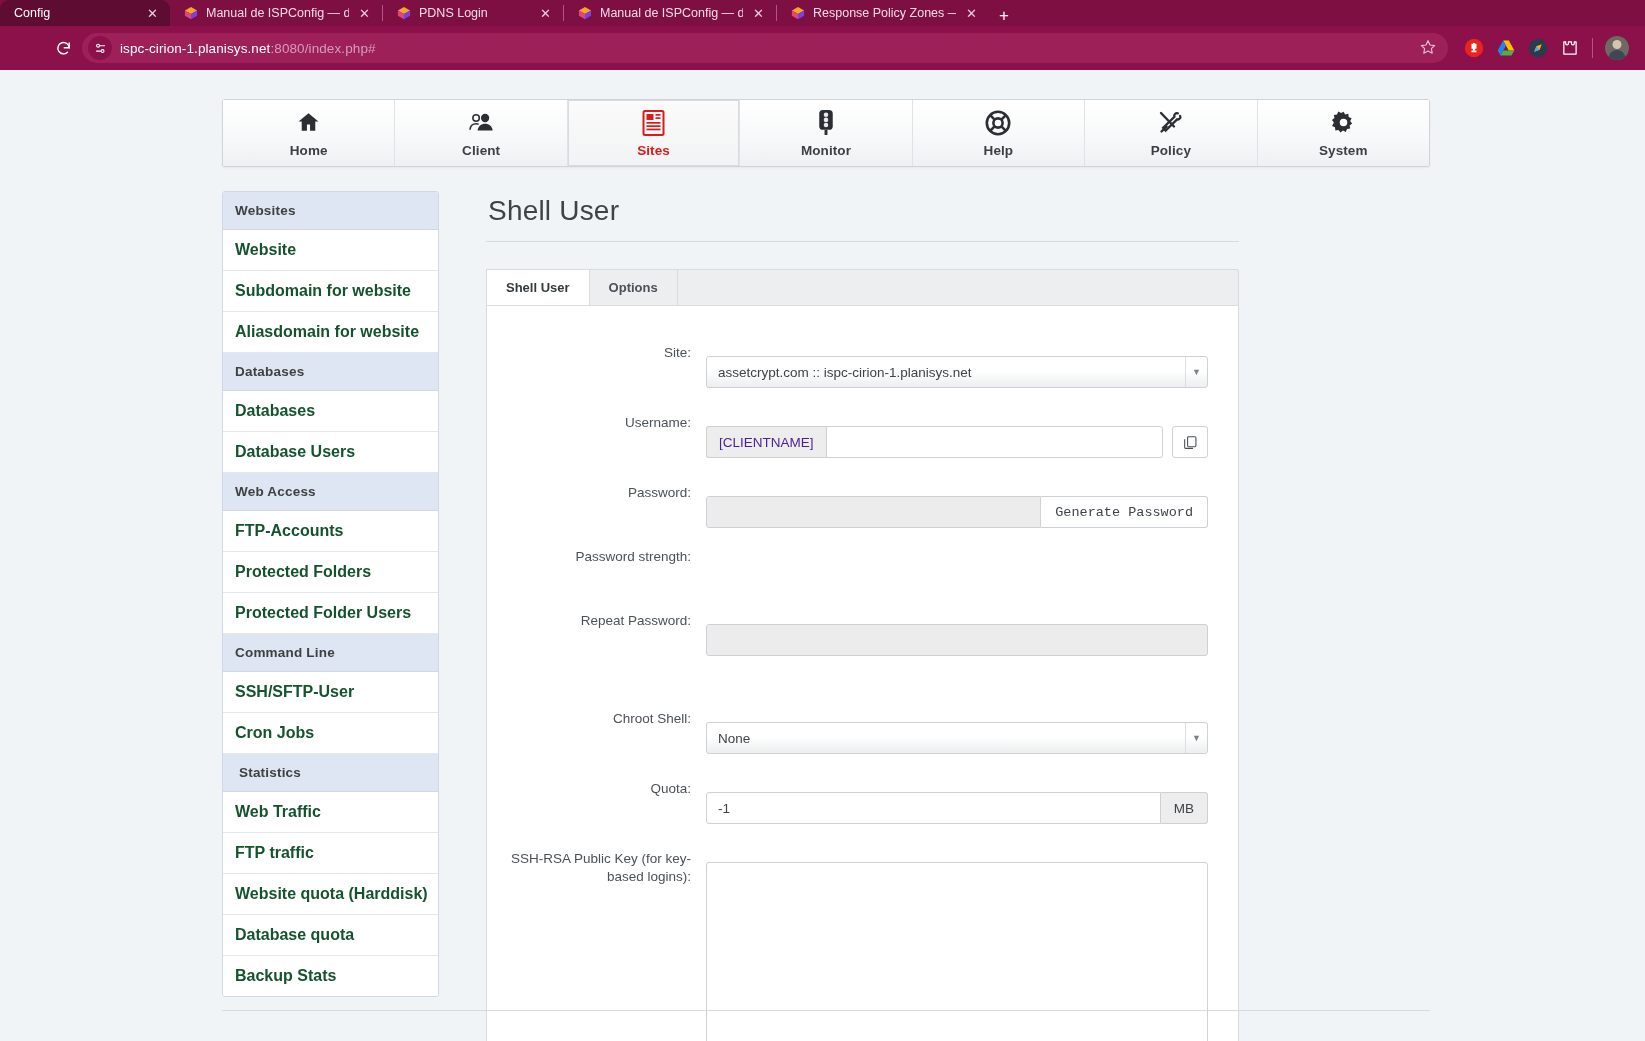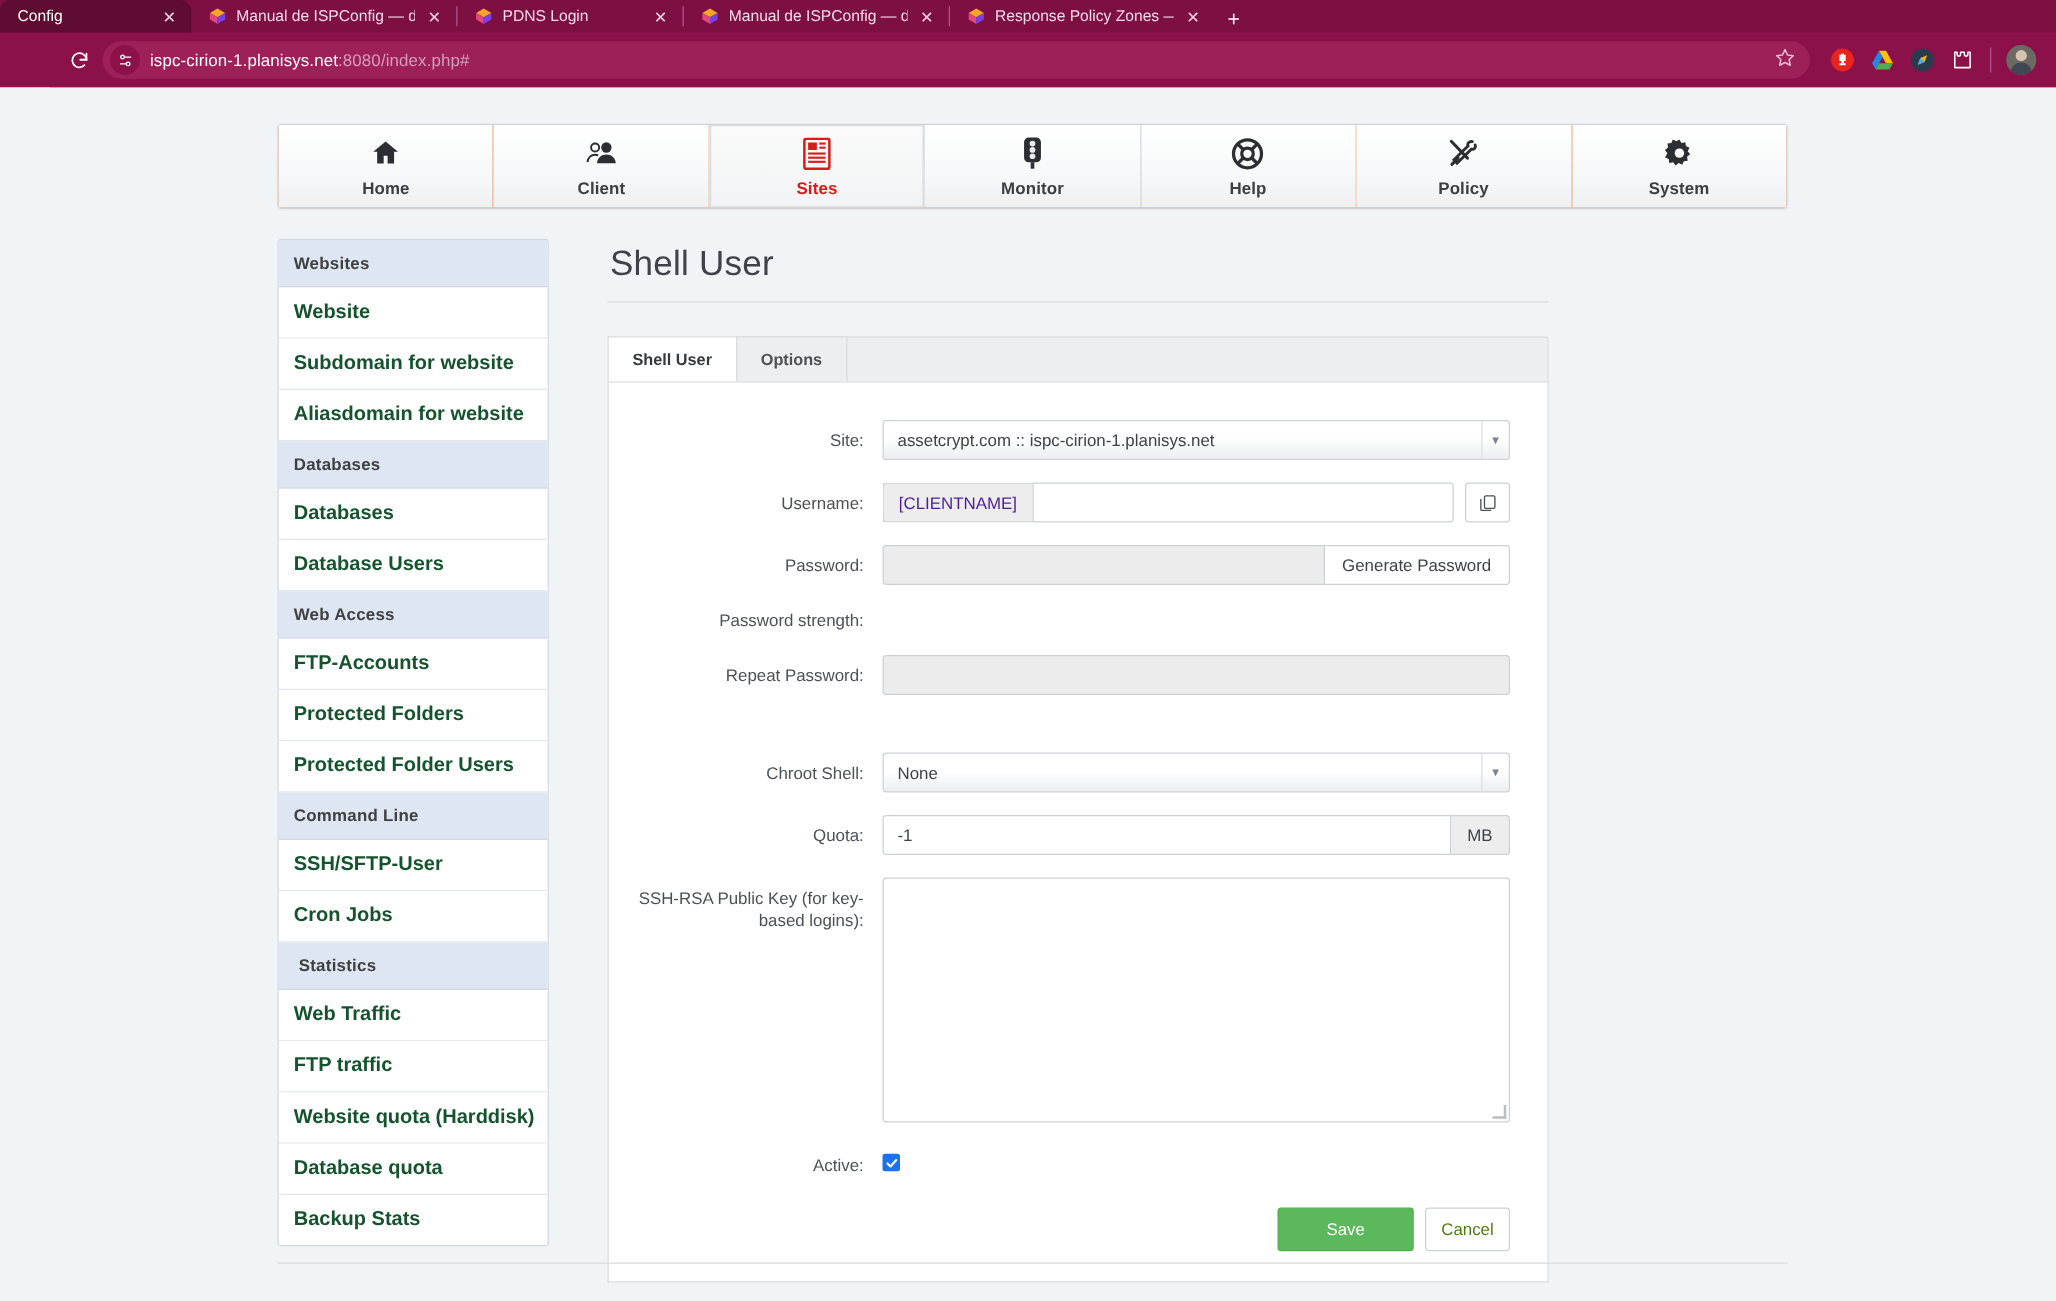--- a/index.html
+++ b/index.html
@@ -283,21 +283,21 @@
   .flabel {
     width: 219px;
     flex: 0 0 219px;
     text-align: right;
     padding-right: 15px;
     padding-top: 8px;
     font-size: 13.5px;
     color: #4b5157;
     line-height: 1.35;
   }
-  .fctl { flex: 1 1 auto; display: flex; align-items: stretch; }
+  .fctl { flex: 1 1 auto; display: flex; align-items: stretch; margin-top: 20px; }
 
   .sel {
     width: 100%;
     height: 32px;
     border: 1px solid #cdd1d5;
     border-radius: 3px;
     background: linear-gradient(to bottom, #ffffff 0%, #ffffff 45%, #eceeef 100%);
     display: flex; align-items: center;
     padding-left: 11px;
     font-size: 13.5px;
@@ -355,20 +355,21 @@
     height: 32px;
     border: 1px solid #cdd1d5;
     border-left: none;
     border-radius: 0 3px 3px 0;
     background: #ffffff;
     display: flex; align-items: center; justify-content: center;
     padding: 0 14px;
     font-size: 13.5px;
     color: #3d4349;
     flex: 0 0 auto;
+    font-family: Liberation Mono, monospace;
   }
   .suffix-unit {
     height: 32px;
     border: 1px solid #cdd1d5;
     border-left: none;
     border-radius: 0 3px 3px 0;
     background: #ededed;
     display: flex; align-items: center; justify-content: center;
     padding: 0 13px;
     font-size: 13.5px;
@@ -434,21 +435,21 @@
     background: #d6dbe0;
   }
 </style>
 </head>
 <body>
 
 <div class="browser-chrome">
 
   <div class="tabstrip">
 
-    <div class="tab active" style="width:153px">
+    <div class="tab active" style="width:170px">
       <span class="tab-title">Config</span>
       <span class="tab-close" style="margin-left:auto">✕</span>
     </div>
 
     <div class="tab" style="width:212px">
       <span class="tab-fav">
         <svg width="14" height="14" viewBox="0 0 16 16">
             <polygon points="8,1 15,5 8,9 1,5" fill="#f5a623"></polygon>
             <polygon points="1,5 8,9 8,15 1,11" fill="#e0457b"></polygon>
             <polygon points="15,5 8,9 8,15 15,11" fill="#7b3fe4"></polygon>

